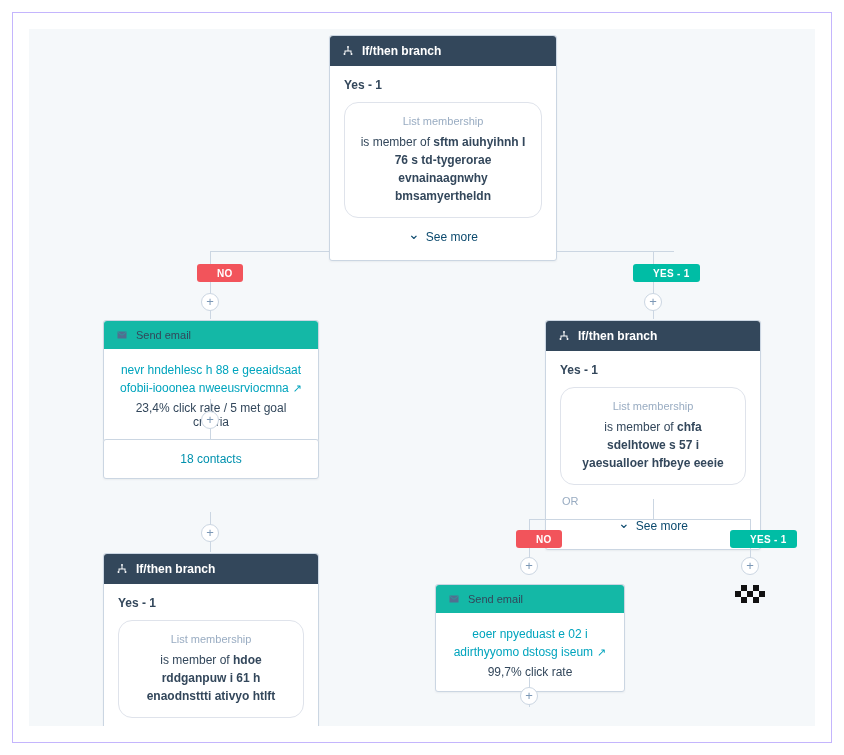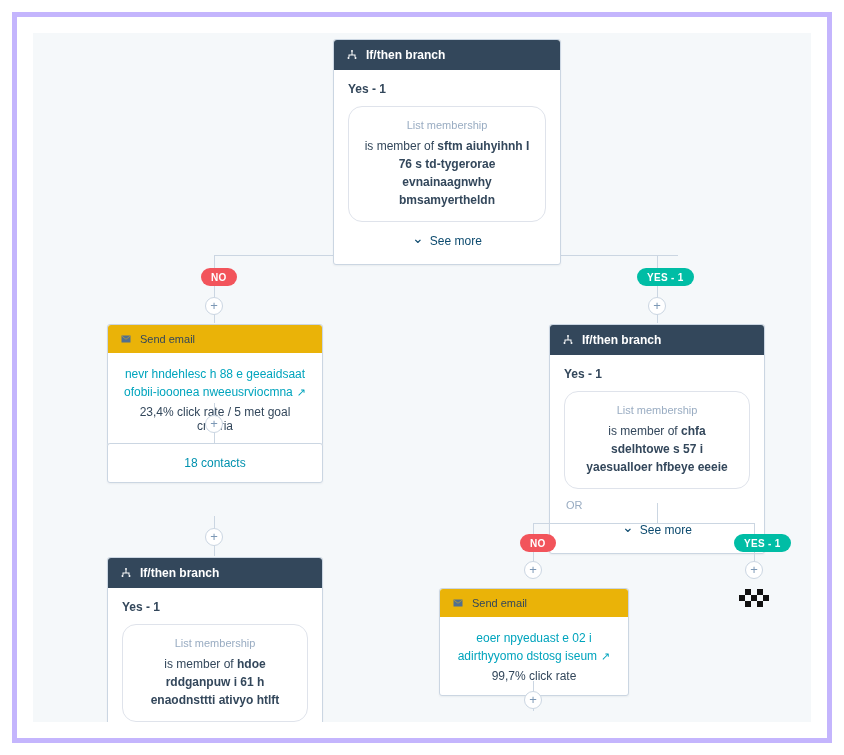--- a/index.html
+++ b/index.html
@@ -4,21 +4,21 @@
 <style>
   * { box-sizing: border-box; margin: 0; padding: 0; }
   body {
     font-family: -apple-system, BlinkMacSystemFont, "Segoe UI", Helvetica, Arial, sans-serif;
     background: #fff;
     padding: 12px;
   }
   .outer-frame {
     width: 820px;
     height: 731px;
-    border: 5px solid #c4b5fd;
+    border: 1px solid #c4b5fd;
     background: #fff;
     position: relative;
     overflow: hidden;
   }
   .canvas {
     position: absolute;
     inset: 16px;
     background: #f5f8fa;
     overflow: hidden;
   }
@@ -35,21 +35,21 @@
     font-size: 12px;
     font-weight: 600;
     padding: 8px 12px;
     display: flex;
     align-items: center;
     gap: 8px;
     border-top-left-radius: 3px;
     border-top-right-radius: 3px;
   }
   .card-header.light {
-    background: #eab308;
+    background: #14b8a6;
     color: #33475b;
     font-weight: 500;
     font-size: 11px;
   }
   .card-body {
     padding: 12px 14px;
     font-size: 12px;
     color: #33475b;
   }
   .subhead {
@@ -120,22 +120,22 @@
   .orlabel {
     color: #99acc2;
     font-size: 11px;
     padding: 10px 0 0 2px;
   }
   .badge {
     position: absolute;
     font-size: 10px;
     font-weight: 700;
     color: #fff;
-    padding: 4px 10px 3px 10px;
-    border-radius: 9px;
+    padding: 4px 10px 3px 20px;
+    border-radius: 3px;
     letter-spacing: 0.3px;
   }
   .badge.no { background: #f2545b; }
   .badge.yes { background: #00bda5; }
   .plus {
     position: absolute;
     width: 18px;
     height: 18px;
     border: 1px solid #cbd6e2;
     border-radius: 50%;

